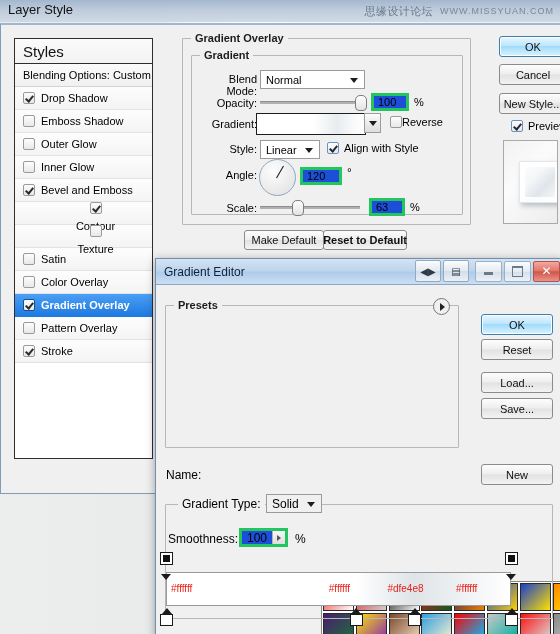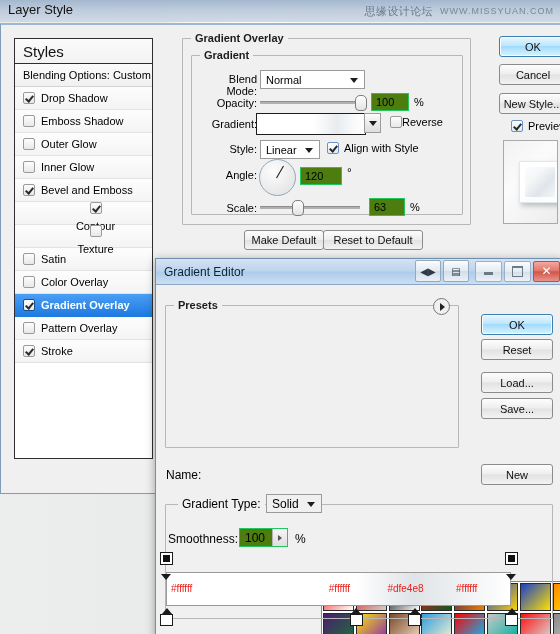--- a/index.html
+++ b/index.html
@@ -94,21 +94,21 @@
   }
   .cb.on:after{
     content:"";position:absolute;left:3px;top:1px;
     width:3px;height:6px;border:solid #2a2a2a;border-width:0 2px 2px 0;
     transform:rotate(40deg);
   }
   .cb.blue{border-color:#6b93bd;background:linear-gradient(180deg,#fff,#dfeaf5);}
 
   
   .txt{
-    box-sizing:border-box;border:1px solid #22c55e;background:#4d7c0f;
+    box-sizing:border-box;border:3px solid #22c55e;background:#1d4ed8;
     font-size:11px;color:#000;padding:0 4px;
     display:flex;align-items:center;font-family:inherit;
   }
   .combo{
     box-sizing:border-box;border:1px solid #9b9b9b;background:#fff;
     display:flex;align-items:center;font-size:11px;padding-left:5px;position:relative;
   }
   .combo .arrow{
     position:absolute;right:6px;top:50%;margin-top:-2px;
     width:0;height:0;border-left:4px solid transparent;border-right:4px solid transparent;
@@ -357,21 +357,21 @@
 
   <div style="position:absolute;left:199px;top:204px;width:60px;text-align:right;">Scale:</div>
   <div class="slider" style="position:absolute;left:262px;top:202px;width:100px;">
     <div class="track"></div>
     <div class="knob" style="left:32px;"></div>
   </div>
   <div class="txt" style="position:absolute;left:371px;top:200px;width:36px;height:18px;">63</div>
   <div style="position:absolute;left:412px;top:203px;">%</div>
 
   <div class="btn" style="position:absolute;left:238px;top:232px;width:80px;height:20px;margin-left:8px;">Make Default</div>
-  <div class="btn" style="position:absolute;left:325px;top:232px;width:100px;height:20px;">Reset to Default</div>
+  <div class="btn" style="position:absolute;left:325px;top:232px;width:84px;height:20px;font-weight:bold;">Reset to Default</div>
 
   <div class="btn primary" style="position:absolute;left:501px;top:38px;width:68px;height:21px;">OK</div>
   <div class="btn" style="position:absolute;left:501px;top:66px;width:68px;height:21px;">Cancel</div>
   <div class="btn" style="position:absolute;left:501px;top:95px;width:68px;height:21px;">New Style...</div>
   <div style="position:absolute;left:513px;top:122px;display:flex;align-items:center;gap:5px;">
     <span class="cb on blue" id="cb-preview"></span>
     <span>Preview</span>
   </div>
   <div id="preview-thumb">
     <div class="cube"></div>

